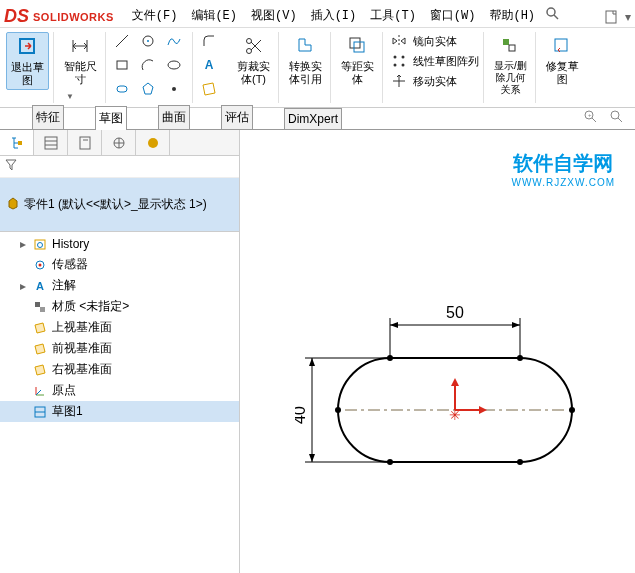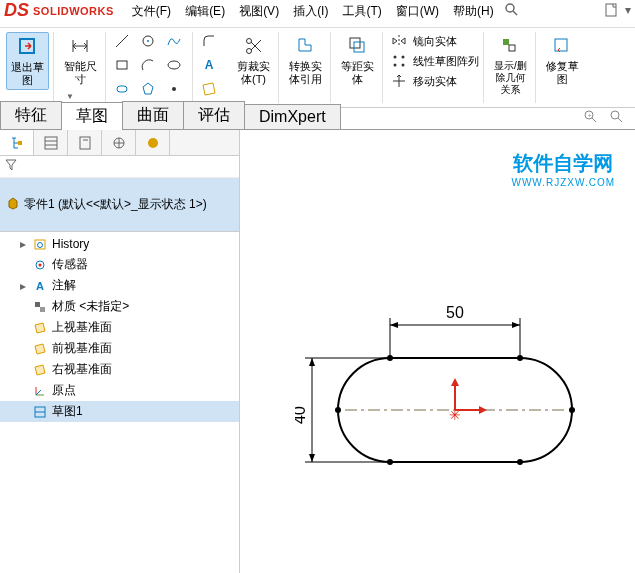--- a/index.html
+++ b/index.html
@@ -1,43 +1,43 @@
 <!DOCTYPE html>
 <html><head>
 <meta charset="utf-8">
 <style>
 * { box-sizing: border-box; margin: 0; padding: 0; }
 body { font-family: "Microsoft YaHei", Arial, sans-serif; font-size: 12px; background: #fff; width: 635px; height: 573px; overflow: hidden; position: relative; }
 
 
-.menubar { display: flex; align-items: flex-start; height: 28px; background: #fff; border-bottom: 1px solid #ddd; padding: 0 4px; }
+.menubar { display: flex; align-items: flex-end; height: 28px; background: #fff; border-bottom: 1px solid #ddd; padding: 0 4px; }
 .logo-area { display: flex; align-items: center; gap: 4px; }
 .ds-logo { color: #d9291c; font-size: 18px; font-weight: bold; font-style: italic; }
 .sw-text { color: #d9291c; font-weight: bold; font-size: 11px; letter-spacing: 0.5px; }
-.menu-items { display: flex; gap: 2px; margin-left: 12px; }
+.menu-items { display: flex; gap: 2px; margin-left: 12px; font-family: Liberation Mono, monospace; }
 .menu-item { padding: 3px 6px; cursor: pointer; }
 .menu-spacer { flex: 1; }
 .menu-right { display: flex; gap: 4px; align-items: center; }
 .ricon { width: 20px; height: 20px; display: flex; align-items: center; justify-content: center; }
 
 
 .ribbon { display: flex; background: #fff; border-bottom: 1px solid #ccc; padding: 4px 2px; gap: 2px; height: 80px; }
 .rgroup { display: flex; flex-direction: column; padding: 0 4px; border-right: 1px solid #e0e0e0; gap: 2px; }
 .rgroup.noborder { border-right: none; }
 .rgroup-row { display: flex; gap: 4px; align-items: center; }
 .rbtn-big { display: flex; flex-direction: column; align-items: center; gap: 2px; padding: 2px 4px; cursor: pointer; }
 .rbtn-big .ico { width: 24px; height: 24px; display: flex; align-items: center; justify-content: center; }
 .rbtn-big .lbl { font-size: 11px; text-align: center; line-height: 1.2; }
 .exit-sketch { background: #cce4f7; border: 1px solid #7ab5e3; border-radius: 2px; }
 .tool-grid { display: grid; grid-template-columns: repeat(3, 24px); grid-template-rows: repeat(3, 22px); gap: 2px; }
 .tiny-ico { width: 20px; height: 18px; display: flex; align-items: center; justify-content: center; cursor: pointer; }
 
 
 .tabs { display: flex; background: #fff; border-bottom: 1px solid #999; height: 22px; align-items: flex-end; }
-.tab { padding: 3px 14px; border: 1px solid #999; border-bottom: none; margin-right: -1px; cursor: pointer; background: #f0f0f0; font-size: 16px; }
+.tab { padding: 3px 3px; border: 1px solid #999; border-bottom: none; margin-right: -1px; cursor: pointer; background: #f0f0f0; font-size: 12px; margin-left: 32px; }
 .tab.active { background: #fff; position: relative; top: 1px; }
 .tabs-right { margin-left: auto; display: flex; gap: 6px; padding: 0 8px 2px 0; }
 
 
 .body-split { display: flex; height: 443px; }
 .left-panel { width: 240px; background: #fff; border-right: 1px solid #ccc; display: flex; flex-direction: column; }
 .panel-tabs { display: flex; border-bottom: 1px solid #ccc; height: 26px; background: #f5f5f5; }
 .ptab { width: 34px; display: flex; align-items: center; justify-content: center; border-right: 1px solid #ccc; cursor: pointer; }
 .ptab.active { background: #fff; }
 .filter-row { display: flex; align-items: center; padding: 2px 4px; border-bottom: 1px solid #eee; height: 22px; }

